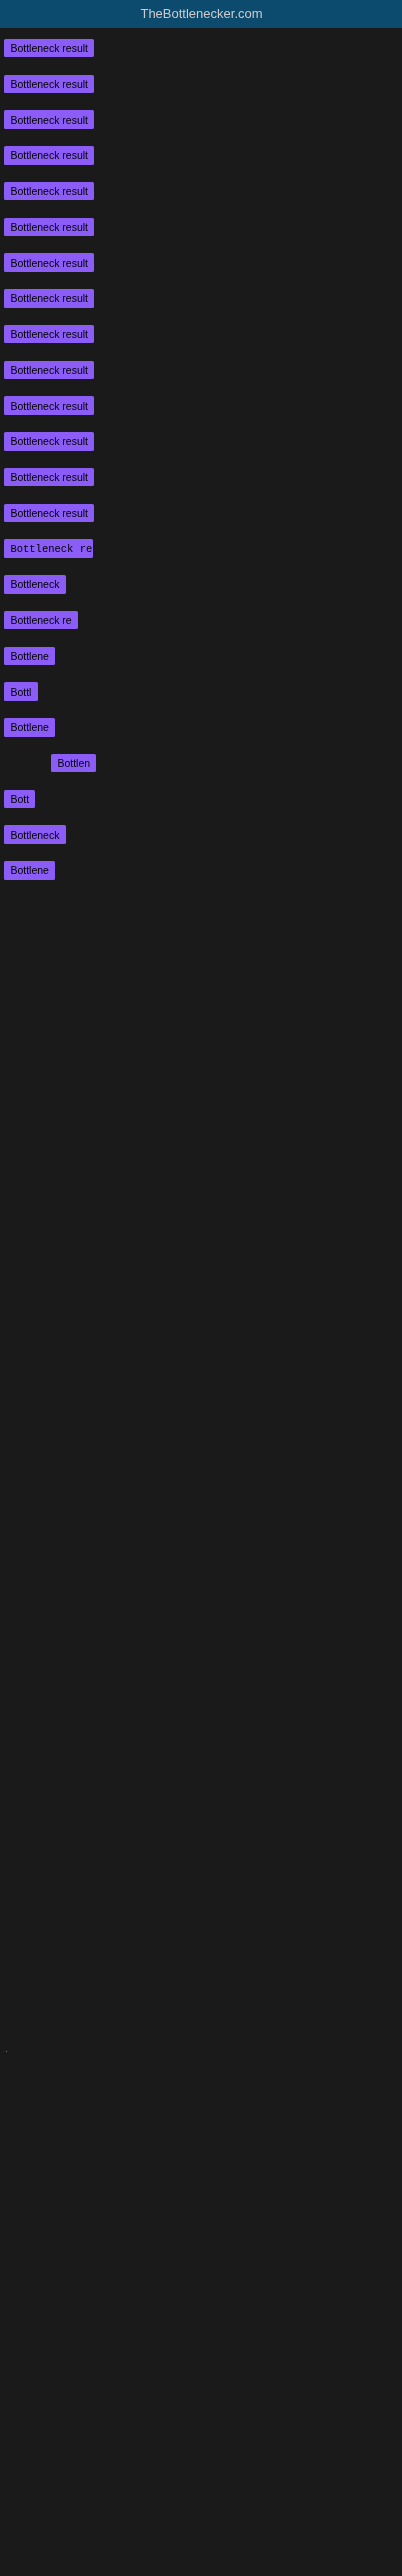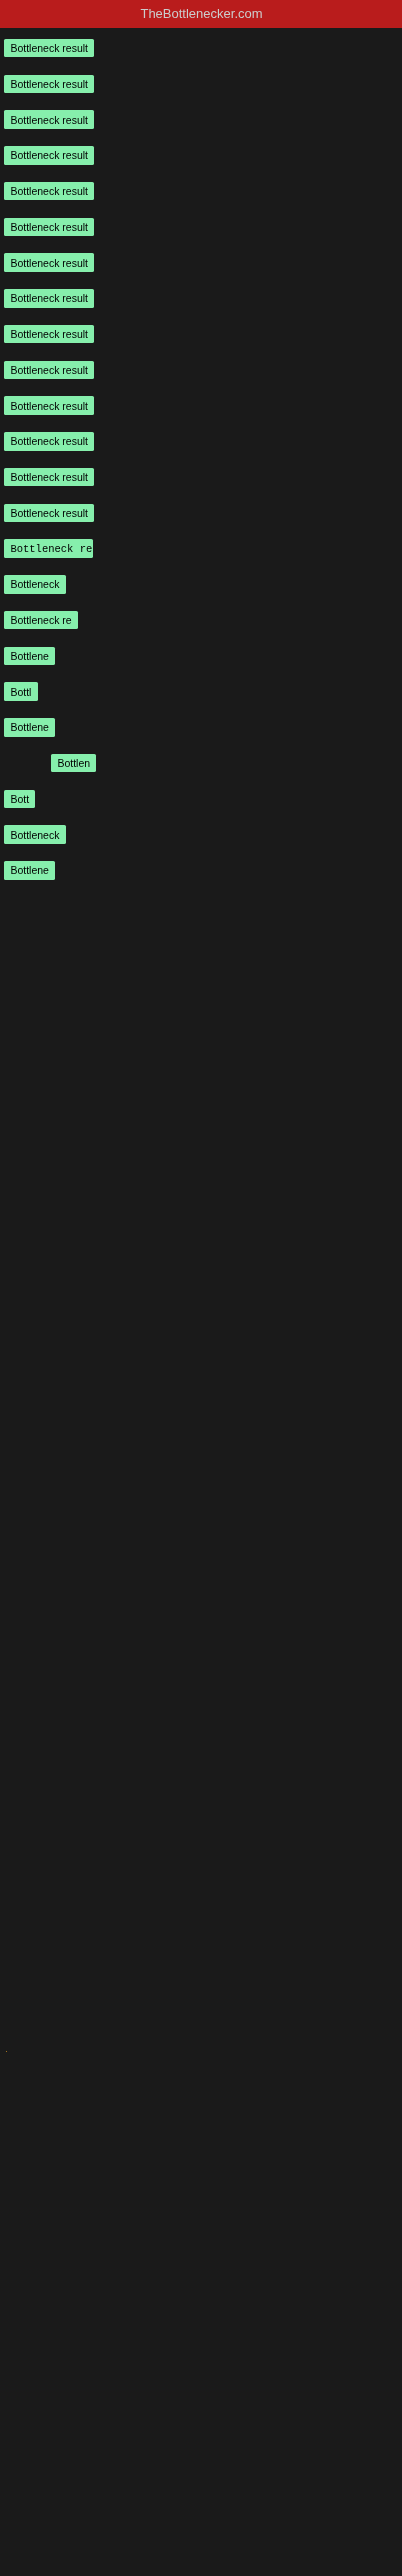--- a/index.html
+++ b/index.html
@@ -14,31 +14,31 @@
       background-color: #1a1a1a;
       font-family: Arial, sans-serif;
       position: relative;
     }
 
     .site-title {
       text-align: center;
       color: #cccccc;
       font-size: 13px;
       padding: 6.4px 0;
-      background-color: #b91c1c;
+      background-color: #0c4a6e;
     }
 
     .bottleneck-item {
       margin: 0 0 8px 0;
       padding: 3.2px 0;
     }
 
     .bottleneck-badge {
       display: inline-block;
-      background-color: #86efac;
+      background-color: #8b5cf6;
       color: #000;
       font-size: 10.5px;
       font-weight: normal;
       padding: 3.2px 6.4px;
       border-radius: 1.6px;
       white-space: nowrap;
       overflow: hidden;
     }
 
     .items-container {

